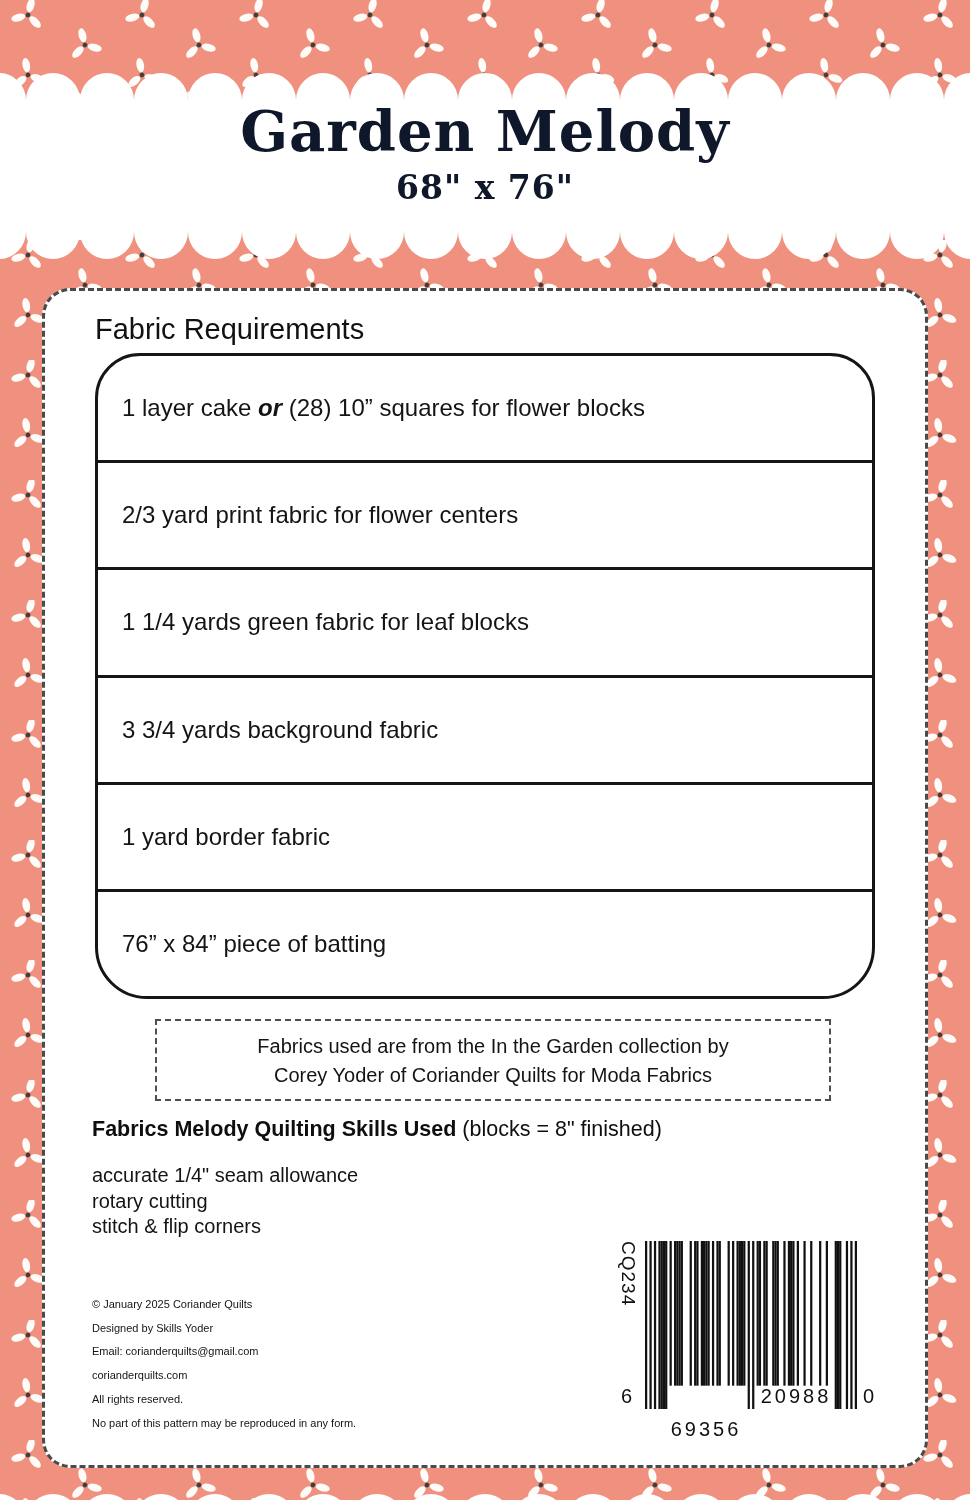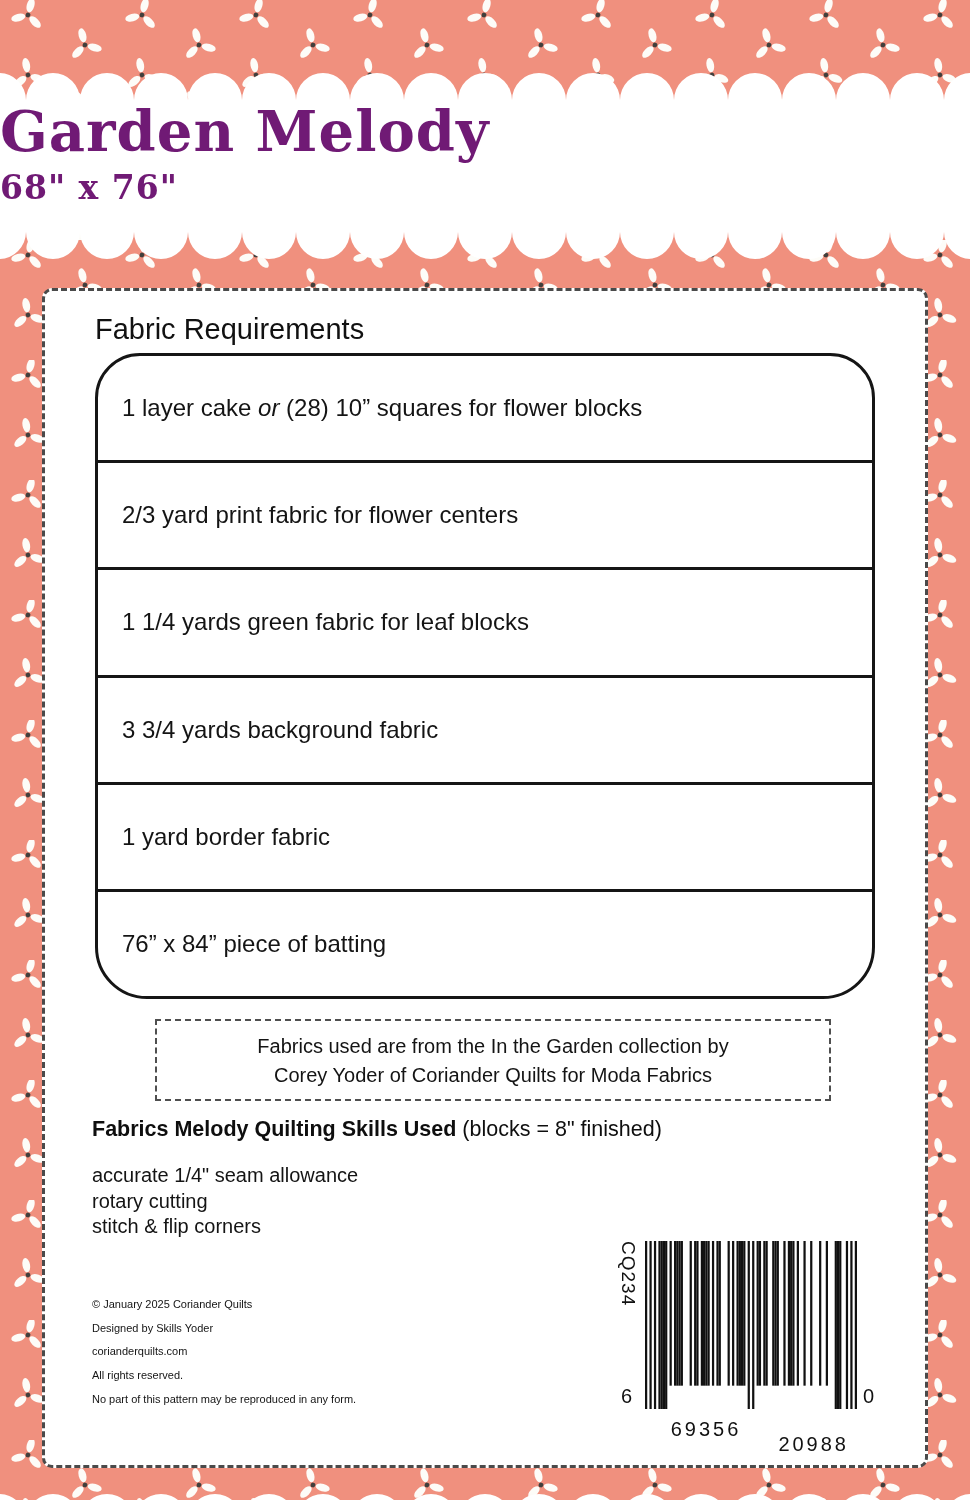--- a/index.html
+++ b/index.html
@@ -5,50 +5,50 @@
   html,body { margin:0; padding:0; }
   .page {
     position:relative; width:970px; height:1500px; overflow:hidden;
     background:#F0907E;
     font-family:"Liberation Sans", sans-serif;
   }
   svg.bg { position:absolute; left:0; top:0; z-index:0; }
 
   
   .title-text {
-    position:absolute; left:0; width:970px; z-index:2;
-    font-family:"DejaVu Serif", serif; font-weight:bold; color:#701a75;
+    position:absolute; left:0; width:970px; text-align:center; z-index:2;
+    font-family:"DejaVu Serif", serif; font-weight:bold; color:#0f172a;
   }
   .main-title { top:98px; font-size:56px; letter-spacing:1px; margin:0; }
   .quilt-size { top:168px; font-size:33px; letter-spacing:1px; }
 
   
   .panel {
     position:absolute; left:42px; top:288px; width:886px; height:1180px;
     box-sizing:border-box; background:#FFFFFF;
-    border:3px dashed #4A4A4A; border-radius:10px; z-index:1;
+    border:3px dashed #4A4A4A; border-radius:28px; z-index:1;
   }
   .fr-heading {
     position:absolute; left:50px; top:22px;
     font-size:29px; color:#111111;
   }
   .fr-table {
     position:absolute; left:50px; top:62px; width:780px; height:646px;
     box-sizing:border-box; border:3px solid #151515;
     border-radius:45px 45px 52px 52px;
     display:flex; flex-direction:column; overflow:hidden; background:#fff;
   }
   .fr-row {
     flex:1; display:flex; align-items:center; padding-left:24px;
     font-size:24px; color:#141414; border-bottom:3px solid #151515;
     white-space:pre-wrap;
     text-align:center;
   }
   .fr-row:last-child { border-bottom:none; }
-  .fr-row .em { font-weight:normal; font-style:italic; }
+  .fr-row .em { font-weight:bold; font-style:italic; }
 
   .note-box {
     position:absolute; left:110px; top:728px; width:676px; height:82px;
     box-sizing:border-box; border:2px dashed #4F4F4F;
     text-align:center; font-size:20px; color:#141414;
     padding-top:11px; line-height:29px;
   }
 
   .skills-heading {
     position:absolute; left:47px; top:826px;
@@ -67,21 +67,21 @@
   
   .barcode { position:absolute; left:572px; top:944px; width:268px; height:200px; }
   .bc-sku {
     position:absolute; left:0px; top:6px;
     writing-mode:vertical-rl; font-size:19px; color:#111; letter-spacing:1px;
   }
   .bc-bars { position:absolute; left:28px; top:6px; }
   .bc-d { position:absolute; top:150px; font-size:20px; color:#111; }
   .bc-d.left  { left:4px; }
   .bc-d.g1 { left:44px; width:90px; text-align:center; letter-spacing:3px;margin-top:33px; }
-  .bc-d.g2 { left:142px; width:90px; text-align:right; letter-spacing:3px;margin-top:48px; }
+  .bc-d.g2 { left:134px; width:90px; text-align:center; letter-spacing:3px; }
   .bc-d.right { left:246px; }
 </style>
 </head>
 <body>
 
 <div class="page">
 
   <svg class="bg" width="970" height="1500" viewBox="0 0 970 1500" aria-hidden="true">
     <defs>
       <g id="flw">
@@ -130,20 +130,21 @@
 
     <div class="skills-list">
       <div>accurate 1/4" seam allowance</div>
       <div>rotary cutting</div>
       <div>stitch &amp; flip corners</div>
     </div>
 
     <div class="copyright">
       <div>© January 2025 Coriander Quilts</div>
       <div>Designed by Skills Yoder</div>
+      <div>Email: corianderquilts@gmail.com</div>
       <div>corianderquilts.com</div>
       <div>All rights reserved.</div>
       <div>No part of this pattern may be reproduced in any form.</div>
     </div>
 
     <div class="barcode">
       <span class="bc-sku">CQ234</span>
       <svg class="bc-bars" width="212" height="168" viewBox="0 0 95 72" preserveAspectRatio="none" fill="#111111">
           <rect x="0" y="0" width="1" height="72"></rect>
           <rect x="2" y="0" width="1" height="72"></rect>

